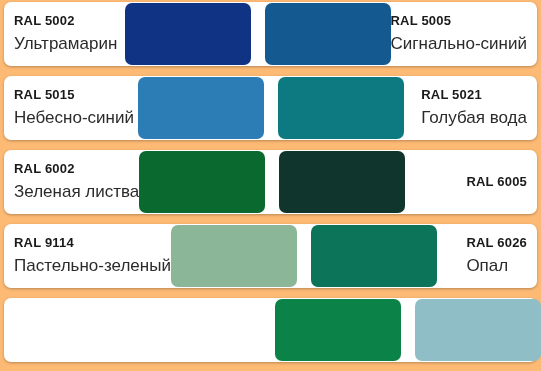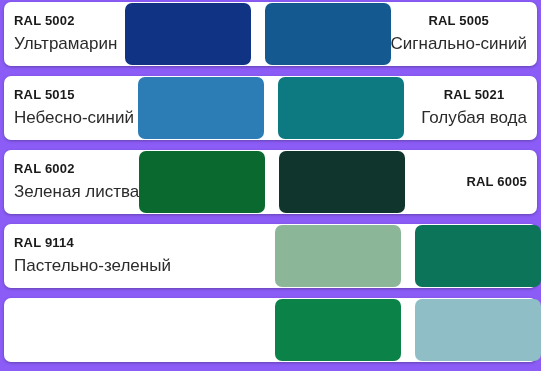--- a/index.html
+++ b/index.html
@@ -5,21 +5,21 @@
   html,body{margin:0;padding:0;}
   body{
     width:541px;height:371px;
     background:#ffffff;
     font-family:"Liberation Sans", sans-serif;
     overflow:hidden;
   }
   #sheet{
     width:541px;height:371px;
     position:relative;
-    background:#8b5cf6;
+    background:#fdba74;
     display:flex;
     flex-direction:column;
     justify-content:flex-start;
   }
   .row{
     position:relative;
     height:68px;
     margin:0 0 6px 0;
     display:flex;
     align-items:stretch;
@@ -47,21 +47,21 @@
     justify-content:flex-end;
     padding-right:14px;
   }
   .labels{
     display:flex;
     flex-direction:column;
     justify-content:center;
     line-height:1.35;
   }
   .labels.l{ text-align:left; }
-  .labels.r{ text-align:center; }
+  .labels.r{ text-align:left; }
   .ral{
     font-size:13px;
     font-weight:bold;
     color:#1a1a1a;
     letter-spacing:0.2px;
     white-space:nowrap;
   }
   .nm{
     font-size:17px;
     color:#2b2b2b;
@@ -144,20 +144,26 @@
     <div class="card"></div>
     <div class="cell left">
       <div class="labels l">
         <div class="ral">RAL 9114</div>
         <div class="nm">Пастельно-зеленый</div>
       </div>
     </div>
     <div class="swatch" style="background:#8cb698"></div>
     <div class="gap"></div>
     <div class="swatch" style="background:#0c7458"></div>
+    <div class="cell right">
+      <div class="labels r">
+        <div class="ral">RAL 6026</div>
+        <div class="nm">Опал</div>
+      </div>
+    </div>
   </div>
 
   <div class="row">
     <div class="card"></div>
     <div class="cell left">
       <div class="labels l">
       </div>
     </div>
     <div class="swatch" style="background:#0b8247"></div>
     <div class="gap"></div>

